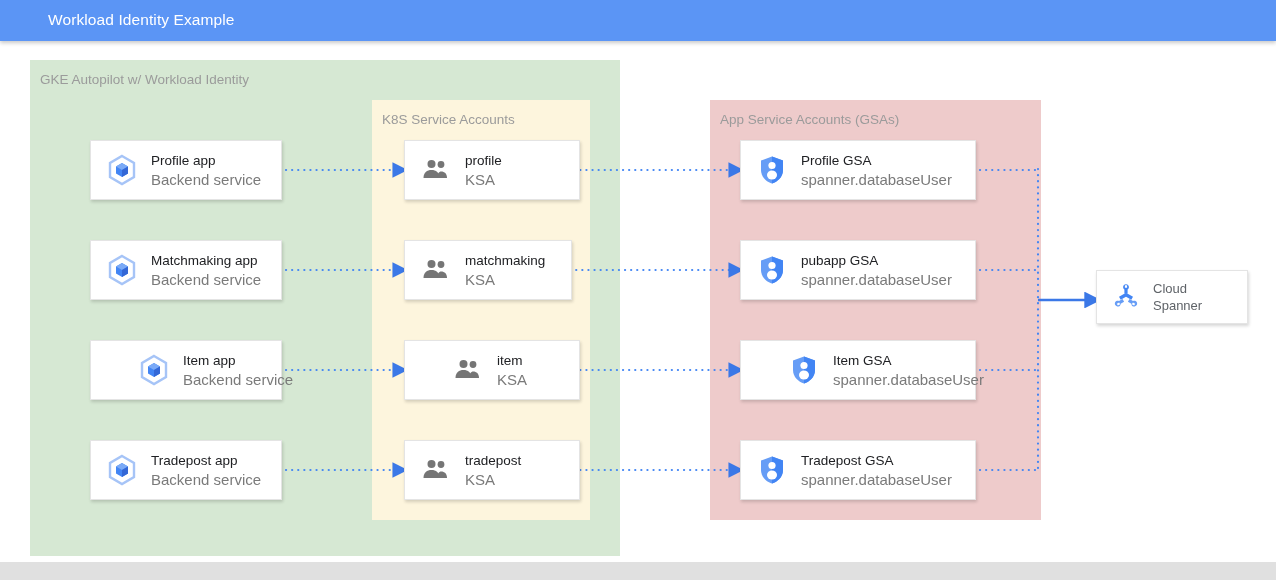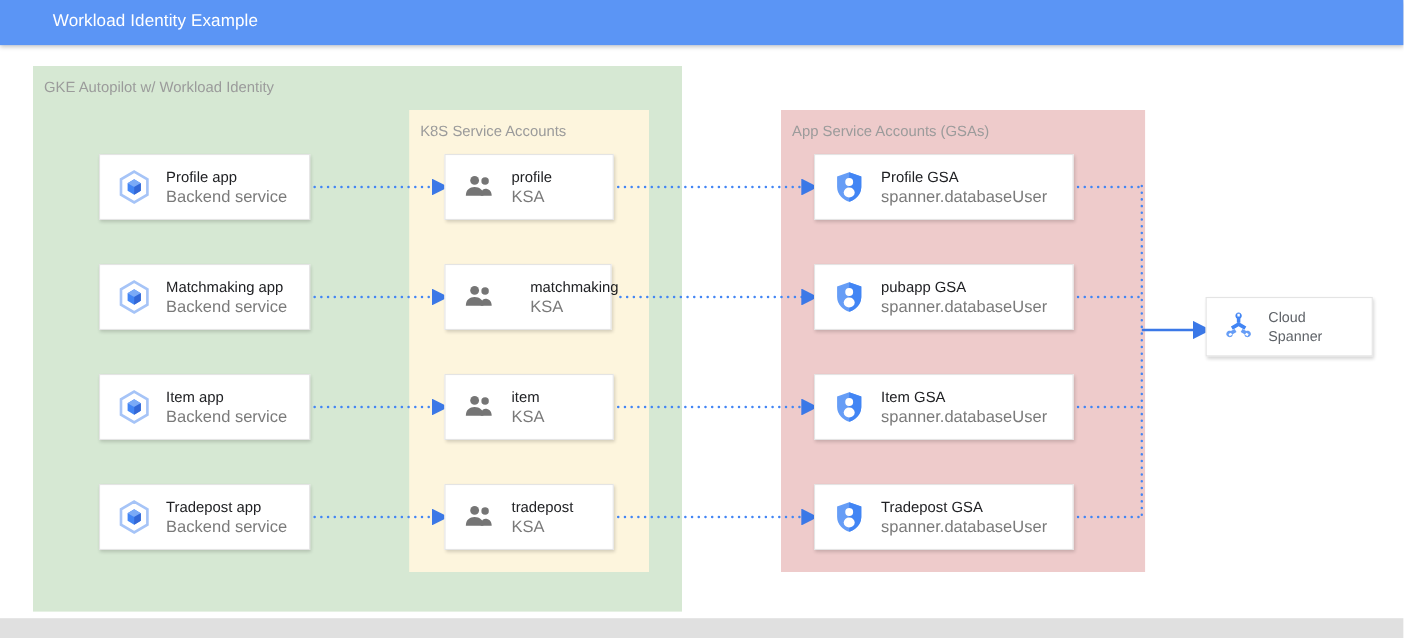--- a/index.html
+++ b/index.html
@@ -128,35 +128,35 @@
   }
   .node.single .node-title {
     font-size: 13px;
     color: #5f6368;
     line-height: 18px;
   }
 
   
   .node.app { left: 90px; width: 192px; height: 60px; }
   
-  .node.ksa { left: 404px; width: 154px; height: 60px; }
-  .node.ksa.wide { width: 152px; gap: 17px; }
+  .node.ksa { left: 404px; width: 176px; height: 60px; }
+  .node.ksa.wide { width: 168px; }
   
   .node.gsa { left: 740px; width: 236px; height: 60px; }
   
   .node.spanner {
     left: 1096px; top: 229px;
     width: 152px; height: 54px;
   }
   .node.spanner .node-icon { margin-left: 12px; margin-right: 10px; }
   .node.spanner .node-title { font-size: 13px; color: #5f6368; line-height: 17px; white-space: normal; }
 
   .row0 { top: 99px; }
   .row1 { top: 199px; }
-  .row2 { top: 299px; }
+  .row2 { top: 299px; padding-left: 32px; }
   .row3 { top: 399px; }
 
   
   #connectors {
     position: absolute;
     left: 0; top: 0;
     width: 1276px; height: 521px;
     z-index: 6;
     pointer-events: none;
   }

